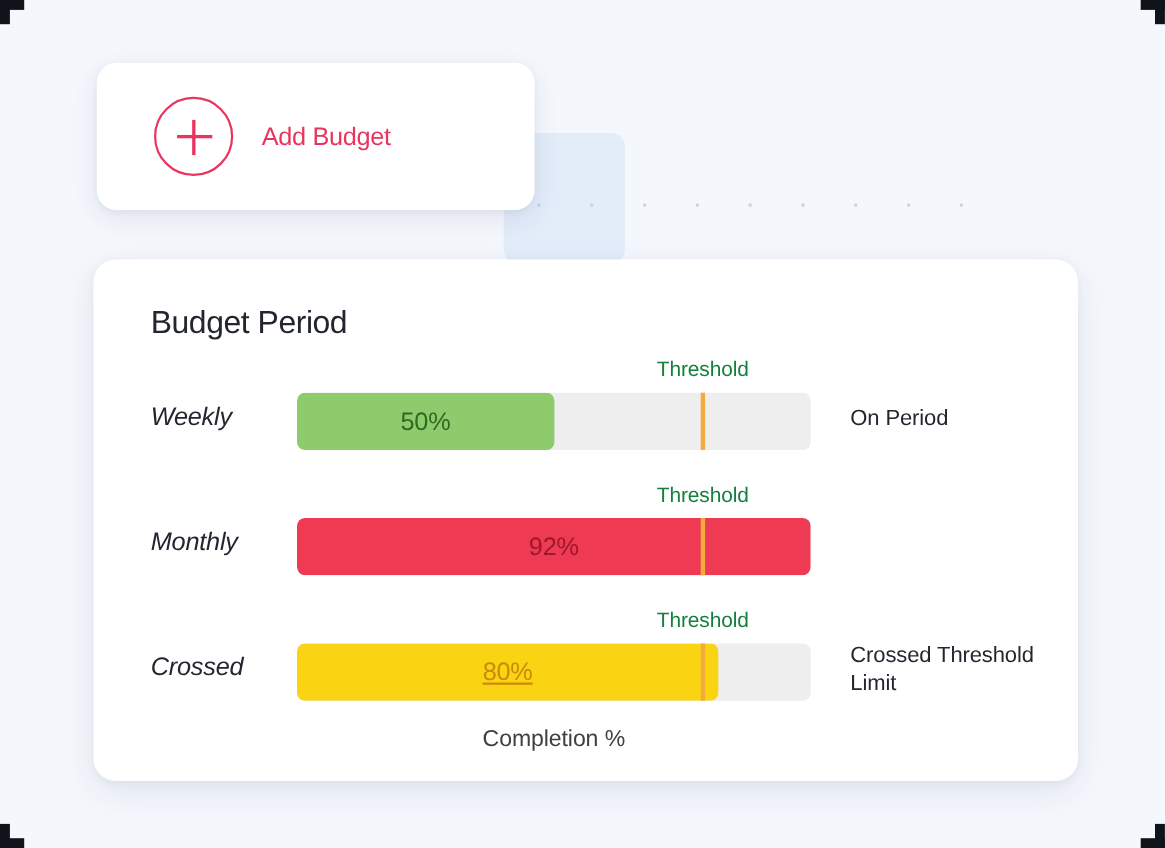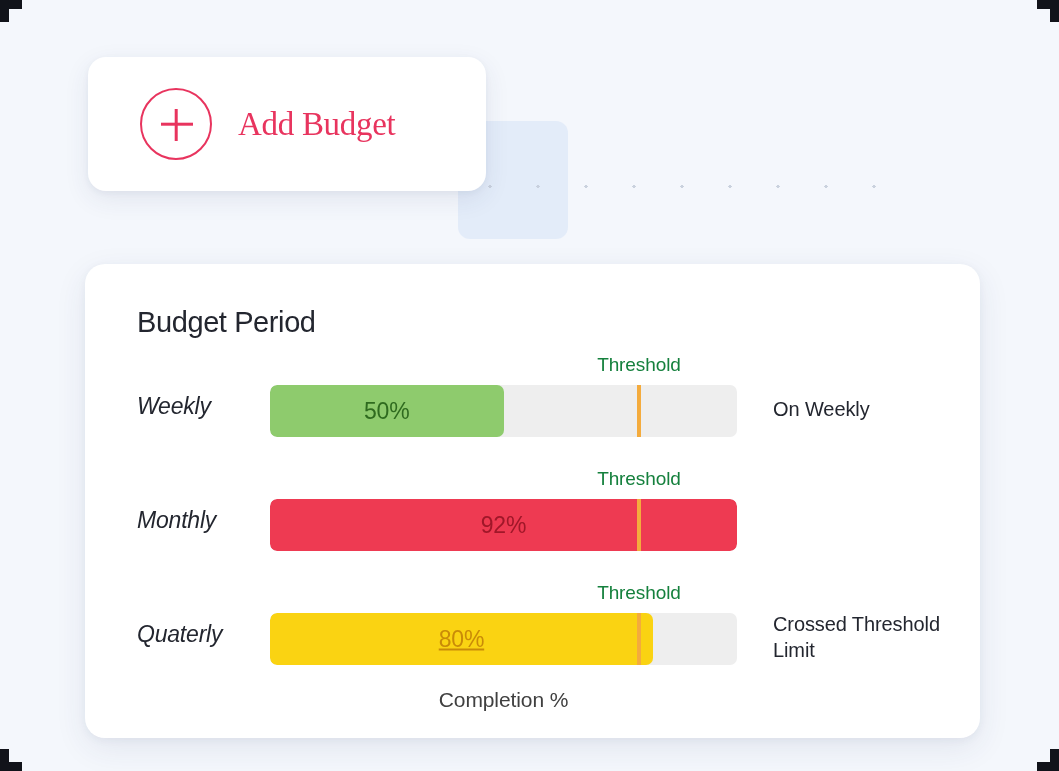--- a/index.html
+++ b/index.html
@@ -61,36 +61,34 @@
     border-radius:50%;
     position:relative;
     flex:none;
   }
   .plus-circle::before, .plus-circle::after {
     content:""; position:absolute; background:#e8345e;
   }
   .plus-circle::before { left:50%; top:19px; width:2.6px; height:32px; transform:translateX(-50%); }
   .plus-circle::after  { top:50%; left:19px; height:2.6px; width:32px; transform:translateY(-50%); }
   .add-label {
-    font-size:33px;
+    font-size:23px;
     color:#e8345e;
     letter-spacing:-.3px;
-    font-family:Liberation Serif, serif;
   }
 
   
   .chart-card {
     position:absolute;
     left:85px; top:236px;
     width:895px; height:474px;
     background:#ffffff;
     border-radius:20px;
     box-shadow:0 10px 32px rgba(40,60,100,.09), 0 2px 8px rgba(40,60,100,.05);
     z-index:3;
-    margin-top:28px;
   }
   .card-title {
     position:absolute;
     left:52px; top:42px;
     font-size:29px;
     color:#23262f;
     letter-spacing:-.4px;
   }
 
   
@@ -195,35 +193,35 @@
       <div class="row">
         <div class="row-label">Weekly</div>
         <div class="bar-wrap">
           <div class="track">
             <div class="fill" style="width: 50%; background: rgb(142, 203, 109);"></div>
           </div>
           <div class="fill-text" style="color: rgb(47, 107, 31); left: 25%; transform: translate(-50%, -50%);">50%</div>
           <div class="threshold-line" style="left: calc(79% - 2px); background: rgb(244, 171, 61);"></div>
           <div class="threshold-label" style="left: 79%;">Threshold</div>
         </div>
-        <div class="status">On Weekly</div>
+        <div class="status">On Period</div>
       </div>
       <div class="row">
         <div class="row-label">Monthly</div>
         <div class="bar-wrap">
           <div class="track">
             <div class="fill" style="width: 100%; background: rgb(238, 58, 82);"></div>
           </div>
           <div class="fill-text" style="color: rgb(160, 23, 41); left: 50%; transform: translate(-50%, -50%);">92%</div>
           <div class="threshold-line" style="left: calc(79% - 2px); background: rgb(244, 171, 61);"></div>
           <div class="threshold-label" style="left: 79%;">Threshold</div>
         </div>
       </div>
       <div class="row">
-        <div class="row-label">Quaterly</div>
+        <div class="row-label">Crossed</div>
         <div class="bar-wrap">
           <div class="track">
             <div class="fill" style="width: 82%; background: rgb(250, 211, 18);"></div>
           </div>
           <div class="fill-text" style="color: rgb(201, 139, 8); left: 41%; transform: translate(-50%, -50%); text-decoration: underline;">80%</div>
           <div class="threshold-line" style="left: calc(79% - 2px); background: rgb(244, 171, 61);"></div>
           <div class="threshold-label" style="left: 79%;">Threshold</div>
         </div>
         <div class="status">Crossed Threshold Limit</div>
       </div>

